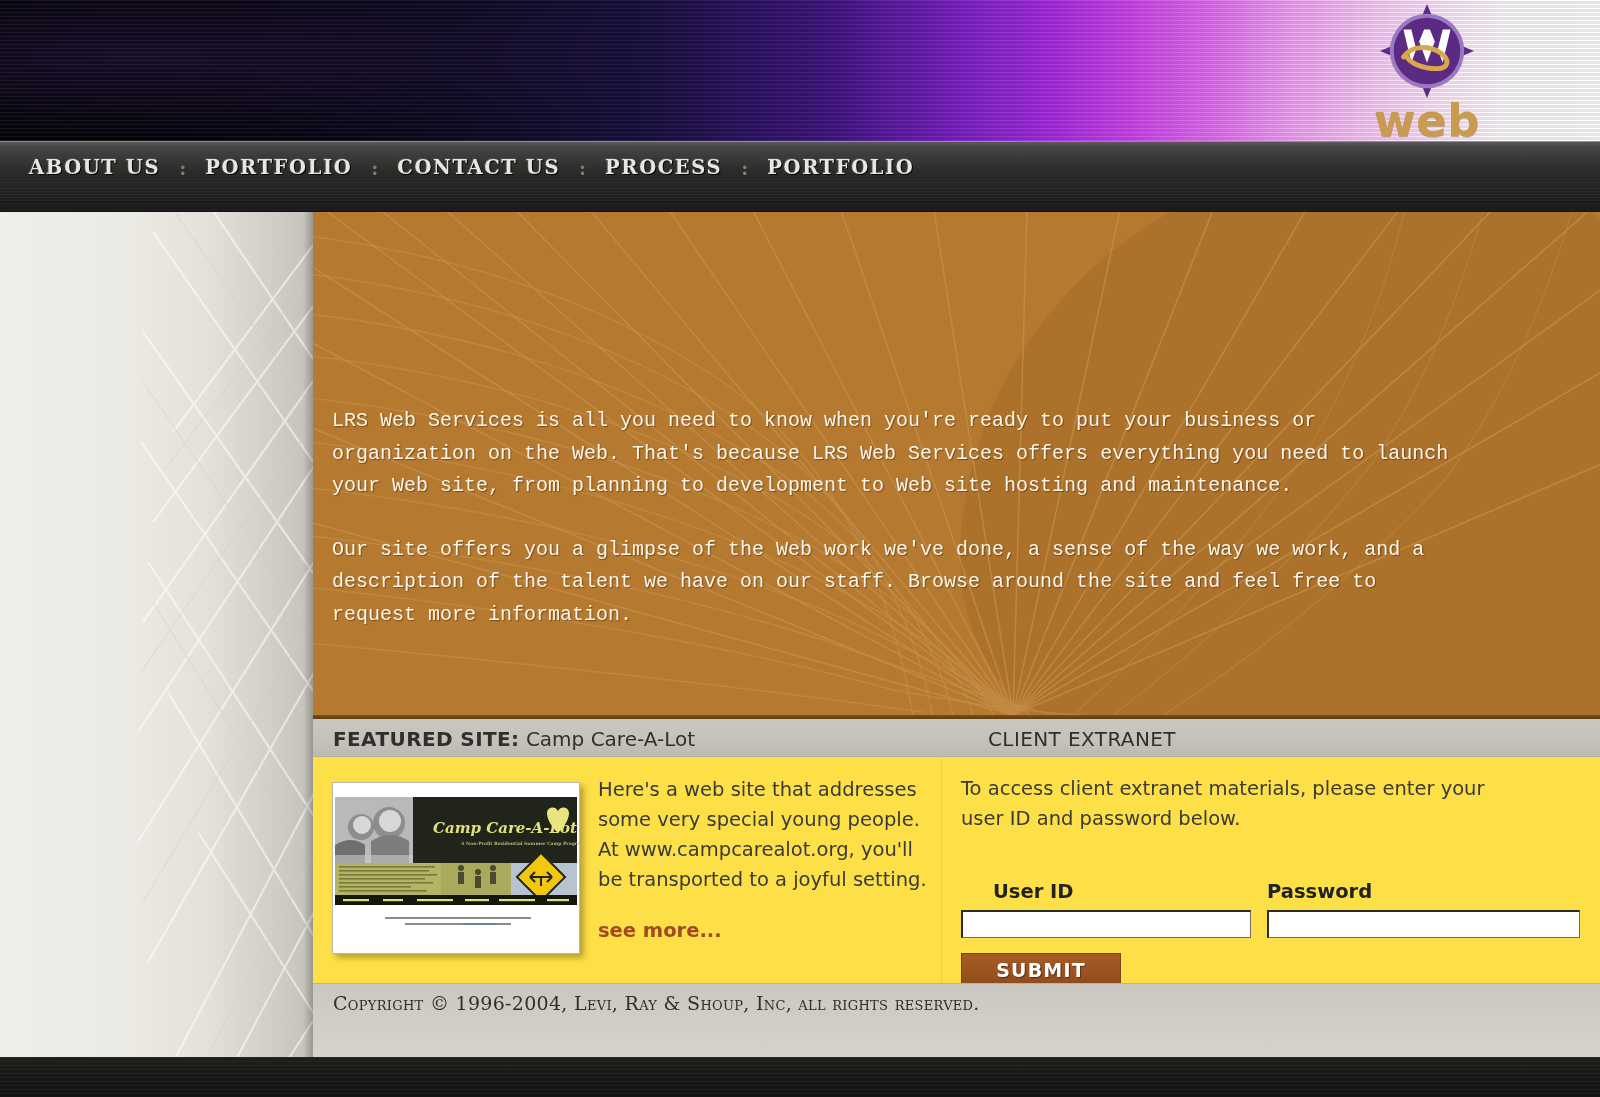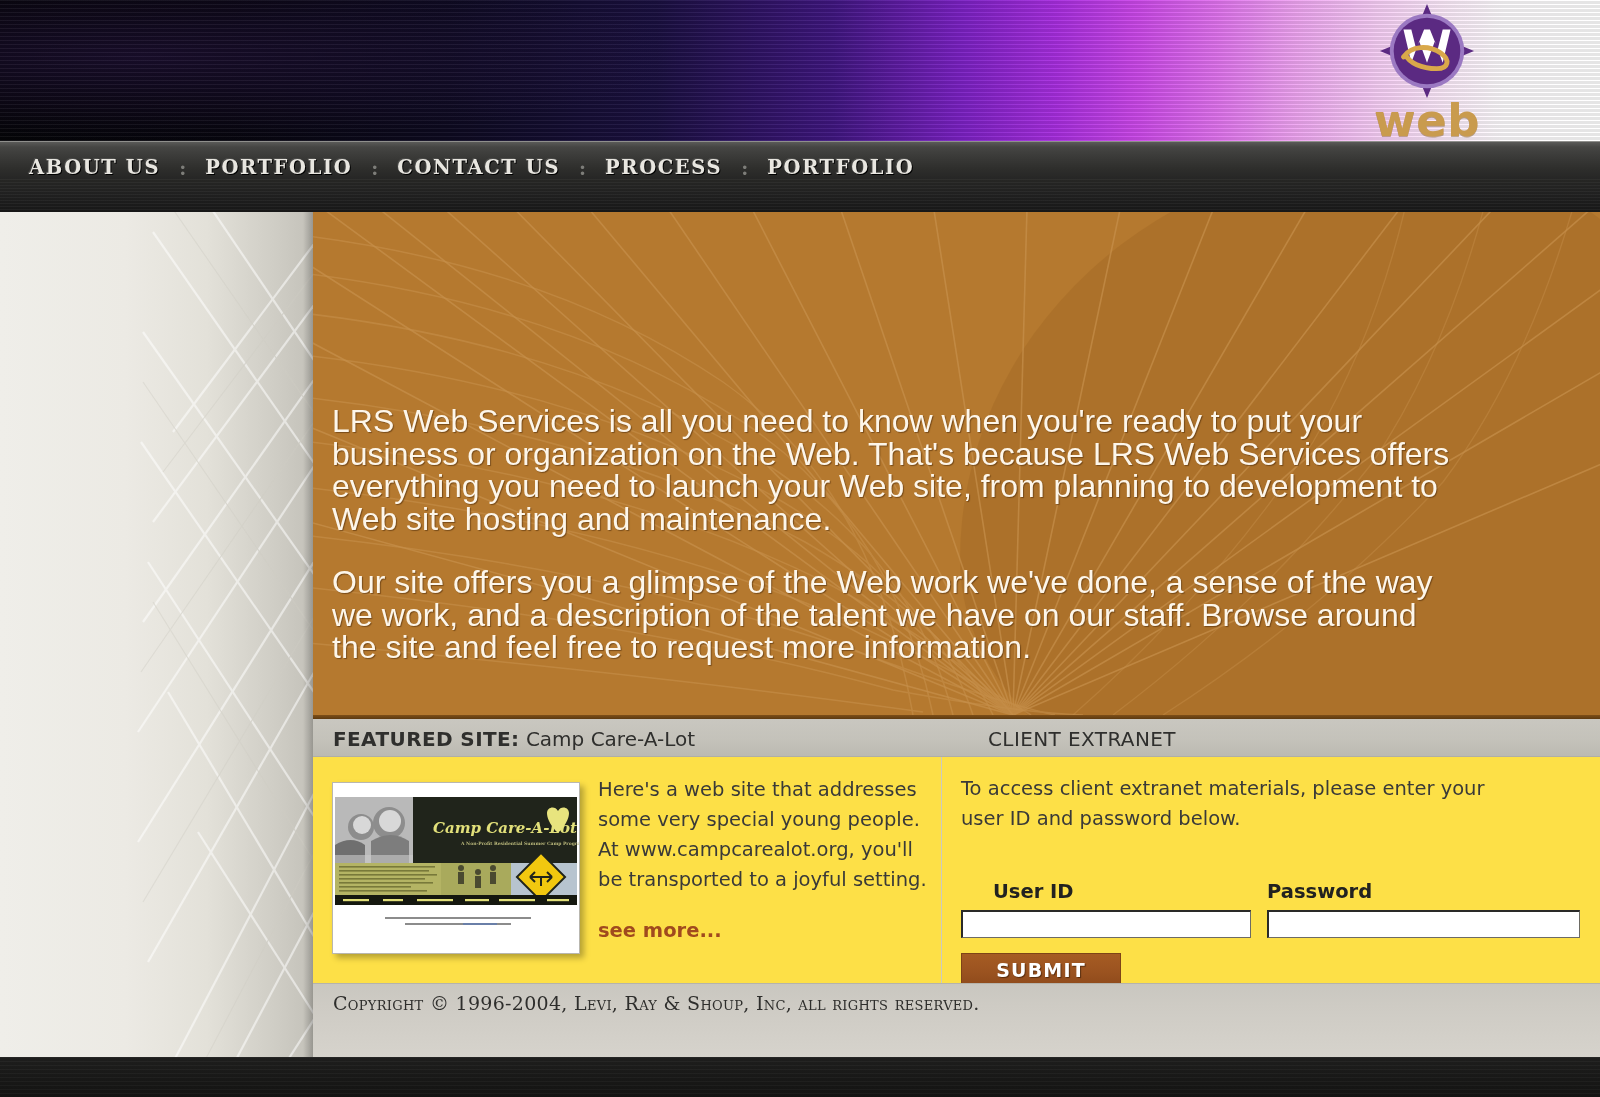--- a/index.html
+++ b/index.html
@@ -223,22 +223,22 @@
     right: -120px; top: -60px;
     width: 760px; height: 680px;
     border-radius: 58% 42% 50% 50% / 60% 45% 55% 40%;
     background: rgba(140,86,26,0.20);
   }
   .hero-copy {
     position: absolute;
     left: 19px;
     top: 193px;
     width: 1120px;
-    font-family: Liberation Sans, sans-serif;
-    font-size: 32px;
+    font-family: Liberation Mono, monospace;
+    font-size: 20px;
     line-height: 32.5px;
     color: #fdf6ea;
     text-shadow: 1px 1px 1px rgba(80,45,10,0.6);
   }
   .hero-copy p { margin: 0 0 31px 0; }
   .hero-copy p:last-child { margin-bottom: 0; }
 
   
   .hero-rule {
     position: absolute;

